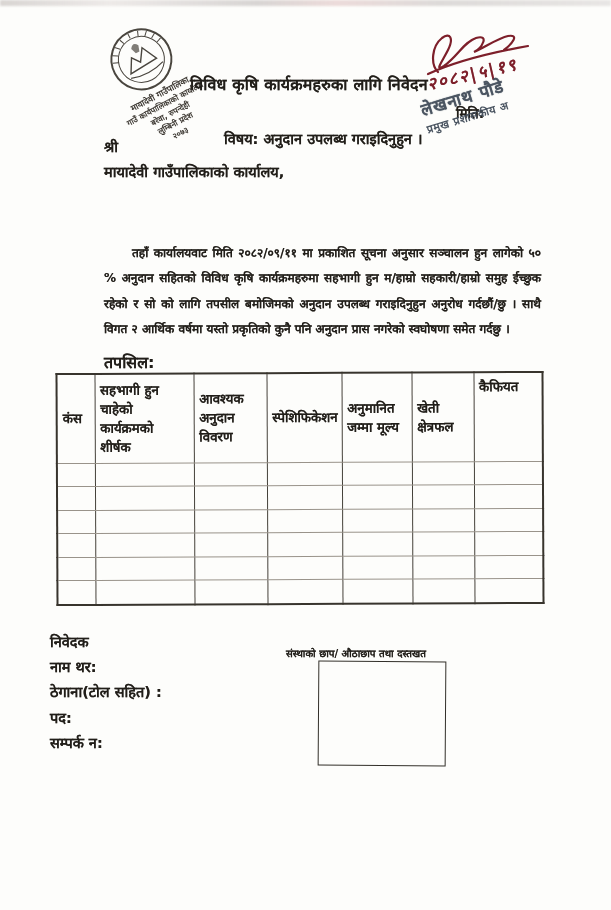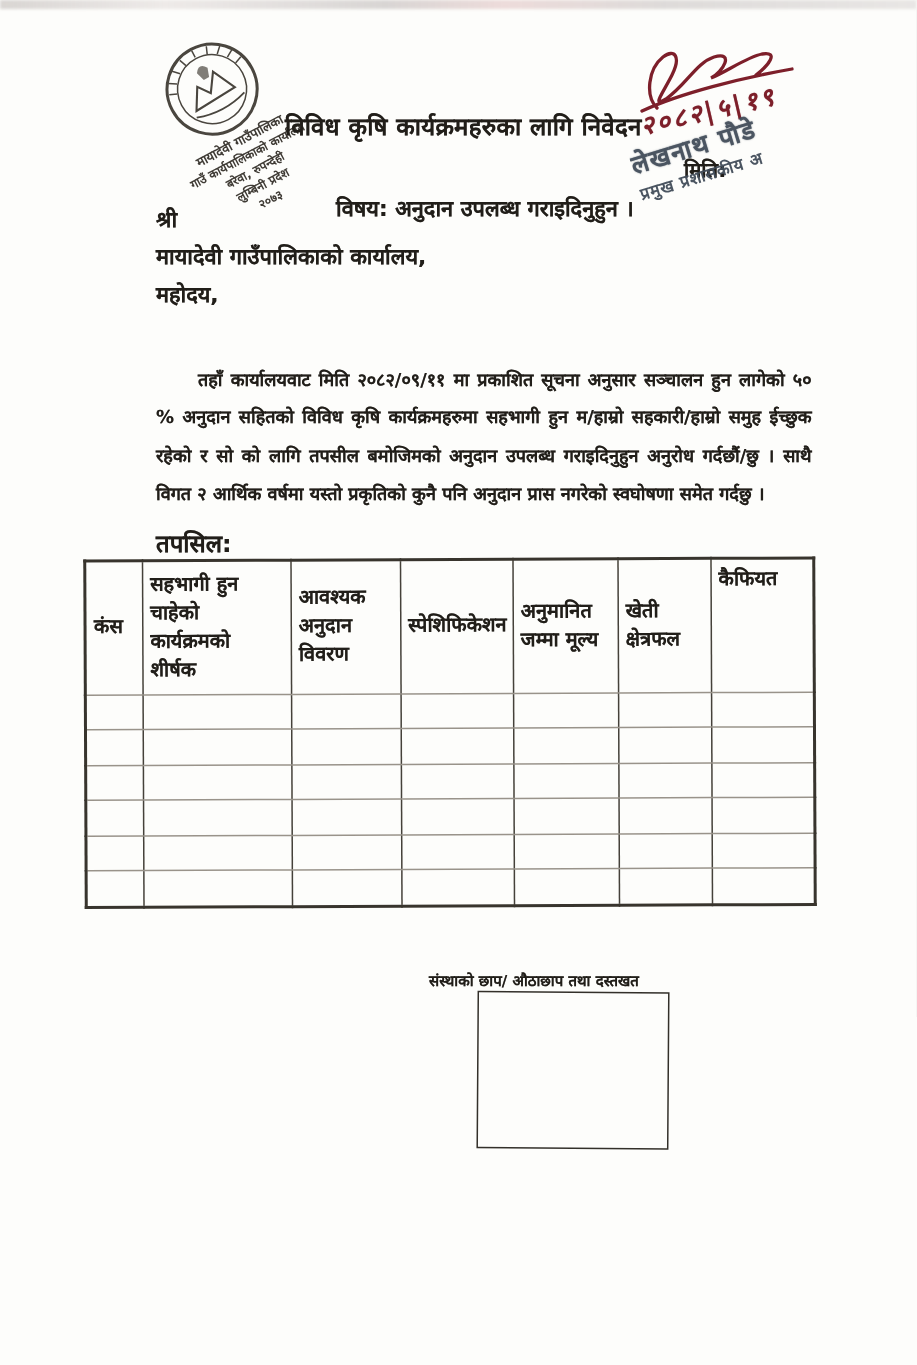--- a/index.html
+++ b/index.html
@@ -142,21 +142,20 @@
   <div class="txt dev subject-line">विषय: अनुदान उपलब्ध गराइदिनुहुन ।</div>
 
   <div class="stamp">
     <div class="l1">लेखनाथ पौडे</div>
     <div class="l2">प्रमुख प्रशासकीय अ</div>
   </div>
 
   <div class="addr dev">
     <div>श्री</div>
     <div>मायादेवी गाउँपालिकाको कार्यालय,</div>
-    <div>महोदय,</div>
   </div>
 
   <div class="body-par dev">तहाँ कार्यालयवाट मिति २०८२/०९/११ मा प्रकाशित सूचना अनुसार सञ्चालन हुन लागेको ५० % अनुदान सहितको विविध कृषि कार्यक्रमहरुमा सहभागी हुन म/हाम्रो सहकारी/हाम्रो समुह ईच्छुक रहेको र सो को लागि तपसील बमोजिमको अनुदान उपलब्ध गराइदिनुहुन अनुरोध गर्दछौं/छु । साथै विगत २ आर्थिक वर्षमा यस्तो प्रकृतिको कुनै पनि अनुदान प्रास नगरेको स्वघोषणा समेत गर्दछु ।</div>
 
   <div class="txt dev details-label">तपसिल:</div>
 
   <table class="tbl">
     <colgroup>
       <col style="width:38px">
         <col style="width:99px">
@@ -226,17 +225,24 @@
           <td></td>
           <td></td>
           <td></td>
           <td></td>
           <td></td>
           <td></td>
         </tr>
   </tbody>
     </table>
 
+  <div class="footer-left dev">
+    <div>निवेदक</div>
+    <div>नाम थर:</div>
+    <div>ठेगाना(टोल सहित) :</div>
+    <div>पद:</div>
+    <div>सम्पर्क न:</div>
+  </div>
 
   <div class="txt dev footer-right-label">संस्थाको छाप/ औठाछाप तथा दस्तखत</div>
   <div class="stamp-box"></div>
 
 </div>
 
 </body></html>

